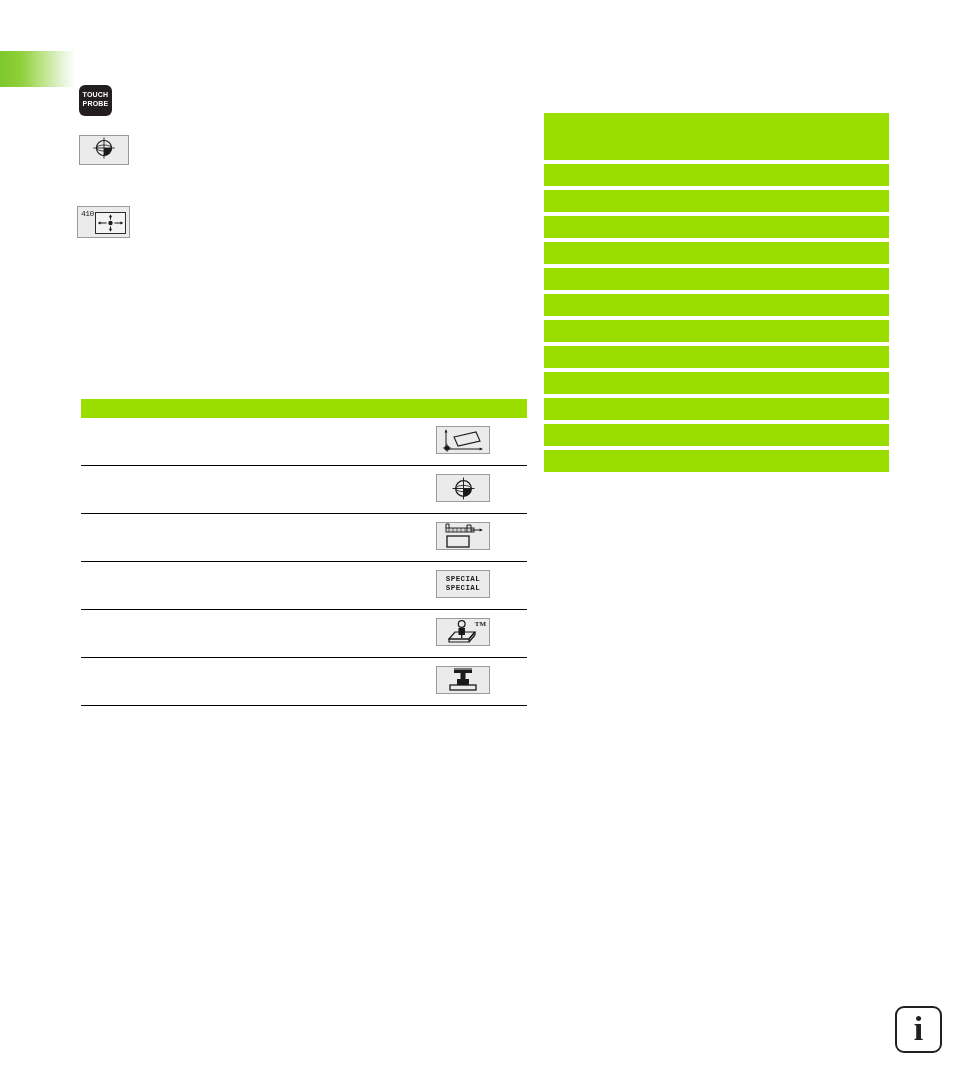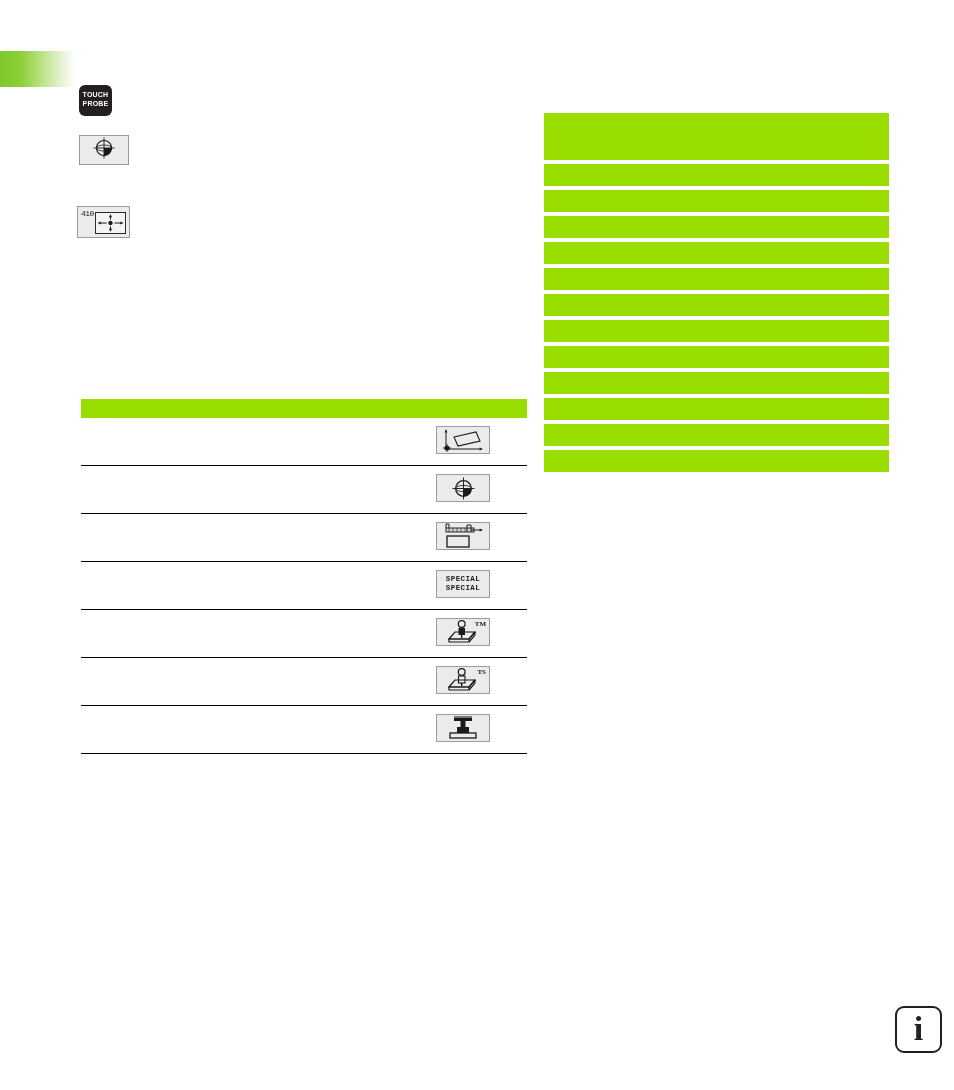--- a/index.html
+++ b/index.html
@@ -292,36 +292,20 @@
           <line x1="24" y1="20" x2="30" y2="13" stroke="#1a1a1a" stroke-width="1.2"></line>
           <line x1="30" y1="13" x2="30" y2="16" stroke="#1a1a1a" stroke-width="1.2"></line>
           <line x1="24" y1="23" x2="30" y2="16" stroke="#1a1a1a" stroke-width="1.2"></line>
           <rect x="13.5" y="9" width="6.5" height="7" fill="#1a1a1a"></rect>
           <circle cx="16.7" cy="5" r="3.4" fill="none" stroke="#1a1a1a" stroke-width="1.2"></circle>
           <line x1="16.7" y1="16" x2="16.7" y2="19" stroke="#1a1a1a" stroke-width="1.4"></line>
         </svg>
       </div>
     </div>
 
-    <div class="row">
-      <div class="row-label"></div>
-      <div class="row-icon">
-        <span class="corner-tag">TS</span>
-        <svg width="36" height="26" viewBox="0 0 36 26">
-          <polygon points="4,20 10,13 30,13 24,20" fill="none" stroke="#1a1a1a" stroke-width="1.2"></polygon>
-          <polygon points="4,20 4,23 24,23 24,20" fill="none" stroke="#1a1a1a" stroke-width="1.2"></polygon>
-          <line x1="24" y1="20" x2="30" y2="13" stroke="#1a1a1a" stroke-width="1.2"></line>
-          <line x1="30" y1="13" x2="30" y2="16" stroke="#1a1a1a" stroke-width="1.2"></line>
-          <line x1="24" y1="23" x2="30" y2="16" stroke="#1a1a1a" stroke-width="1.2"></line>
-          <rect x="13.5" y="9" width="6.5" height="7" fill="none" stroke="#1a1a1a" stroke-width="1.1"></rect>
-          <circle cx="16.7" cy="5" r="3.4" fill="none" stroke="#1a1a1a" stroke-width="1.2"></circle>
-          <line x1="16.7" y1="16" x2="16.7" y2="19" stroke="#1a1a1a" stroke-width="1.4"></line>
-        </svg>
-      </div>
-    </div>
 
     <div class="row">
       <div class="row-label"></div>
       <div class="row-icon">
         <svg width="34" height="26" viewBox="0 0 34 26">
           <rect x="4" y="18" width="26" height="5" fill="none" stroke="#1a1a1a" stroke-width="1.3"></rect>
           <rect x="11" y="12" width="12" height="6" fill="#1a1a1a"></rect>
           <rect x="14.5" y="6" width="5" height="7" fill="#1a1a1a"></rect>
           <rect x="8" y="3" width="18" height="3" fill="#1a1a1a"></rect>
           <line x1="8" y1="2" x2="26" y2="2" stroke="#1a1a1a" stroke-width="1.1"></line>

